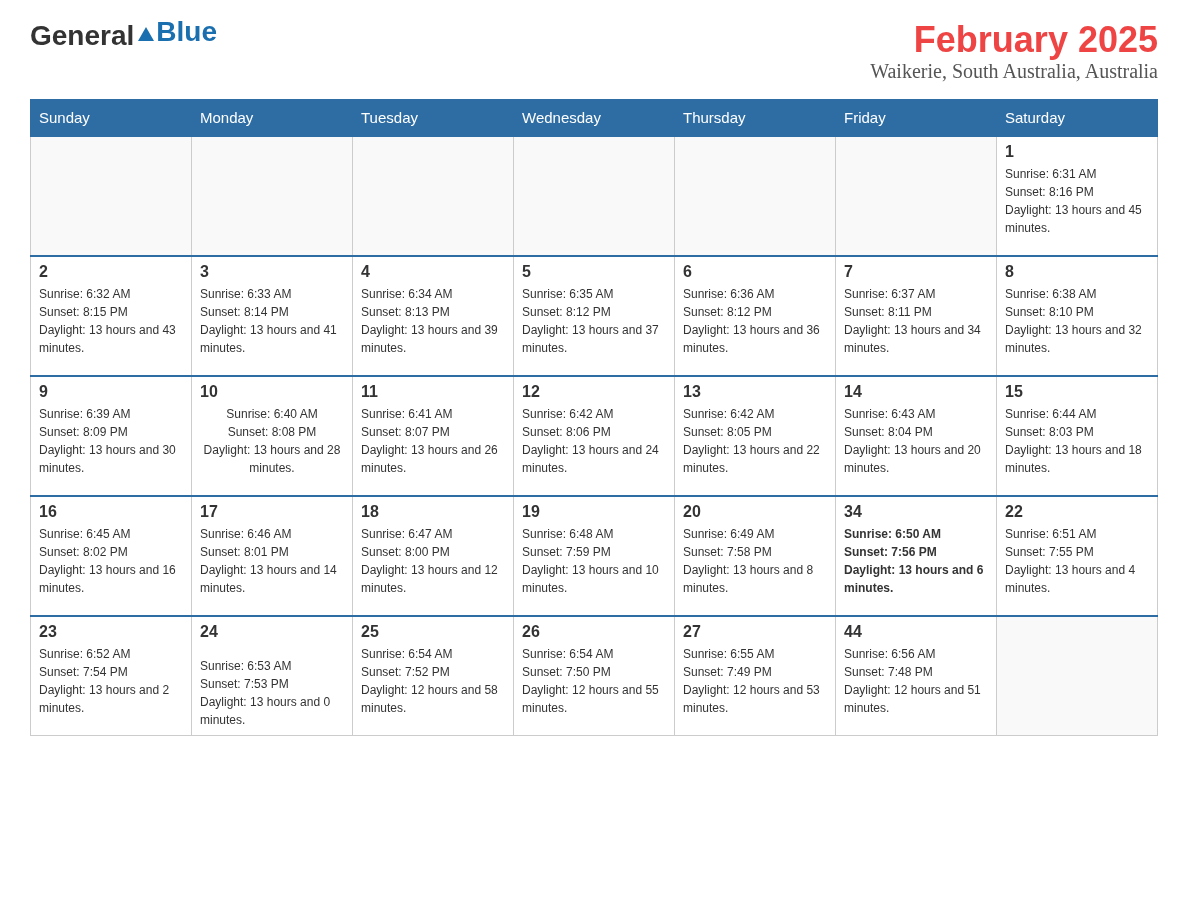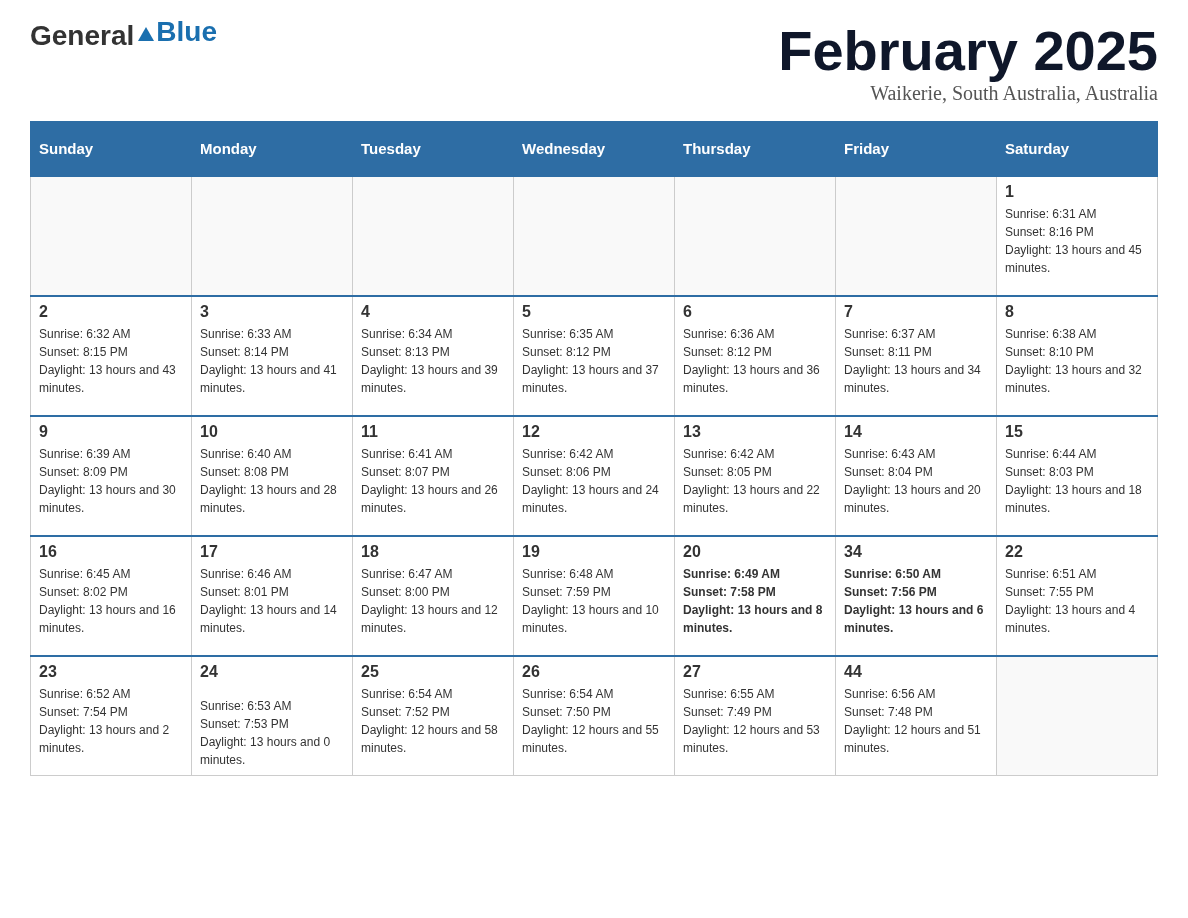--- a/index.html
+++ b/index.html
@@ -19,43 +19,43 @@
     }
     .logo-text-general {
       font-size: 28px;
       font-weight: bold;
       color: #333;
     }
     .title-area {
       text-align: right;
     }
     .month-title {
-      font-size: 56px;
+      font-size: 36px;
       font-weight: bold;
-      color: #0f172a;
+      color: #ef4444;
       line-height: 1.1;
       margin-left: 10px;
     }
     .location-title {
       font-size: 20px;
       color: #555;
       margin-top: 0;
       font-family: Liberation Serif, serif;
     }
     .calendar-table {
       width: 100%;
       border-collapse: collapse;
       table-layout: fixed;
     }
     .calendar-table thead th {
       background-color: #2e6da4;
       color: #fff;
-      padding: 18px 8px;
+      padding: 9px 8px;
       font-size: 15px;
-      font-weight: bold;
+      font-weight: normal;
       text-align: left;
       border: 1px solid #2e6da4;
     }
     .calendar-table tbody td {
       border: 1px solid #ccc;
       vertical-align: top;
       padding: 6px 8px;
       font-size: 12px;
       color: #333;
       min-height: 100px;
@@ -196,21 +196,21 @@
       </tr>
       <tr>
         <td>
           <span class="day-number">9</span>
           <div class="day-info" style="white-space: pre-line;">Sunrise: 6:39 AM
 Sunset: 8:09 PM
 Daylight: 13 hours and 30 minutes.</div>
         </td>
         <td>
           <span class="day-number">10</span>
-          <div class="day-info" style="white-space: pre-line;">Sunrise: 6:40 AM
+          <div class="day-info" style="white-space: pre-line; text-align: center;">Sunrise: 6:40 AM
 Sunset: 8:08 PM
 Daylight: 13 hours and 28 minutes.</div>
         </td>
         <td>
           <span class="day-number">11</span>
           <div class="day-info" style="white-space: pre-line;">Sunrise: 6:41 AM
 Sunset: 8:07 PM
 Daylight: 13 hours and 26 minutes.</div>
         </td>
         <td>
@@ -258,21 +258,21 @@
 Daylight: 13 hours and 12 minutes.</div>
         </td>
         <td>
           <span class="day-number">19</span>
           <div class="day-info" style="white-space: pre-line;">Sunrise: 6:48 AM
 Sunset: 7:59 PM
 Daylight: 13 hours and 10 minutes.</div>
         </td>
         <td>
           <span class="day-number">20</span>
-          <div class="day-info" style="white-space: pre-line; font-weight: bold;">Sunrise: 6:49 AM
+          <div class="day-info" style="white-space: pre-line;">Sunrise: 6:49 AM
 Sunset: 7:58 PM
 Daylight: 13 hours and 8 minutes.</div>
         </td>
         <td>
           <span class="day-number">34</span>
           <div class="day-info" style="white-space: pre-line; font-weight: bold;">Sunrise: 6:50 AM
 Sunset: 7:56 PM
 Daylight: 13 hours and 6 minutes.</div>
         </td>
         <td>

